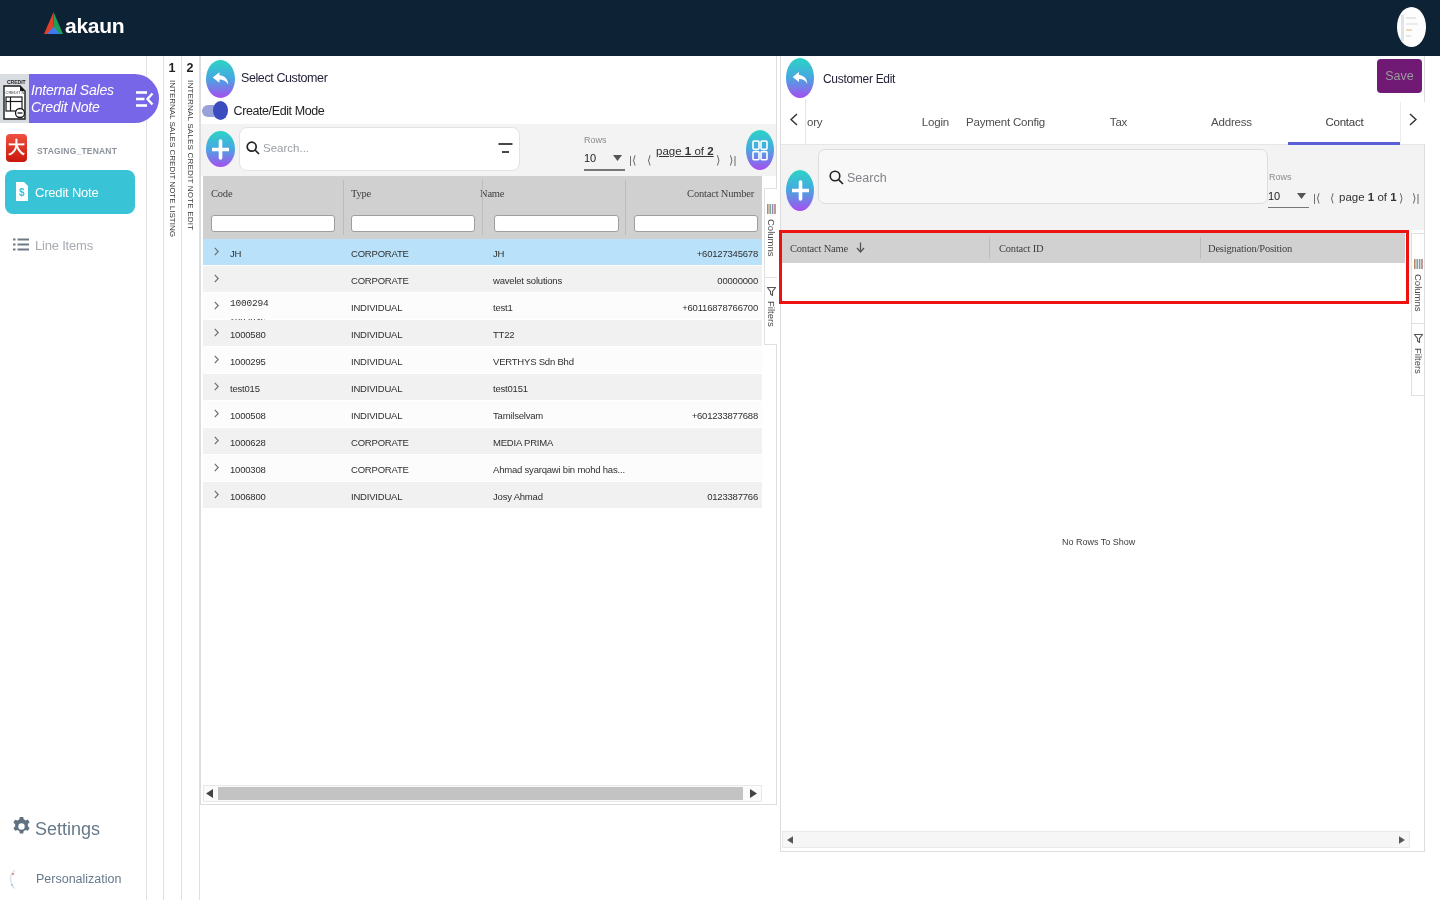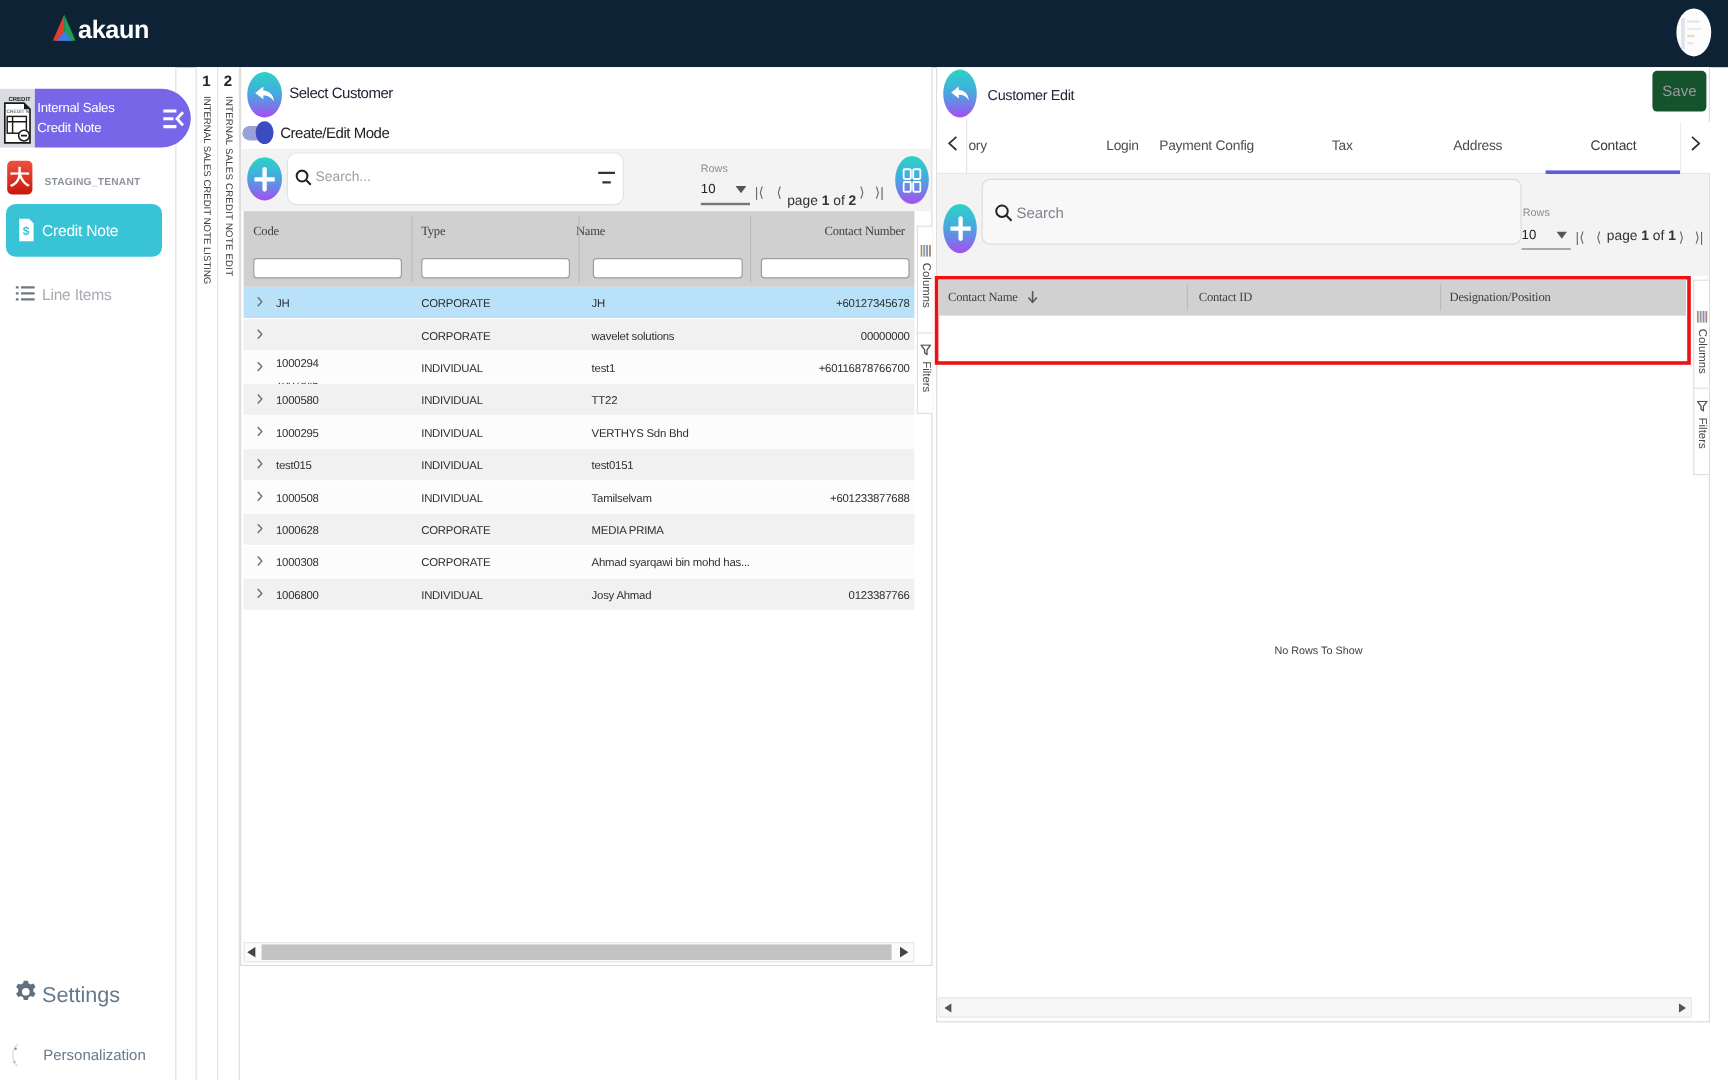--- a/index.html
+++ b/index.html
@@ -42,21 +42,21 @@
   <path d="M17 9 l5 5 h-5 z" fill="#1a1a1a"></path>
   <text x="2.5" y="17" font-size="4" fill="#333" font-family="Liberation Sans">CREDIT N</text>
   <rect x="3" y="20" width="16" height="14" fill="none" stroke="#1a1a1a" stroke-width="1.2"></rect>
   <line x1="3" y1="24.5" x2="19" y2="24.5" stroke="#1a1a1a" stroke-width="1.2"></line>
   <line x1="7.5" y1="20" x2="7.5" y2="34" stroke="#1a1a1a" stroke-width="1.2"></line>
   <circle cx="17" cy="36" r="4.5" fill="#fff" stroke="#1a1a1a" stroke-width="1.3"></circle>
   <line x1="14.5" y1="36" x2="19.5" y2="36" stroke="#1a1a1a" stroke-width="1.3"></line>
 </svg>
 
 <div class="ab" style="left:29px;top:74px;width:130px;height:49px;background:#7766e8;border-radius:0 24.5px 24.5px 0;"></div>
-<div class="ab nw" style="left:31px;top:82px;font-size:11px;line-height:17px;color:#fff;letter-spacing:-0.2px;">Internal Sales<br>Credit Note</div>
+<div class="ab nw" style="left:31px;top:82px;font-size:14px;line-height:17px;color:#fff;letter-spacing:-0.2px;font-style:italic;">Internal Sales<br>Credit Note</div>
 <svg class="ab" style="left:136px;top:90px;" width="18" height="18" viewBox="0 0 18 18">
   <line x1="0" y1="2.5" x2="11" y2="2.5" stroke="#fff" stroke-width="2.6"></line>
   <line x1="0" y1="9" x2="8.5" y2="9" stroke="#fff" stroke-width="2.6"></line>
   <line x1="0" y1="15.5" x2="11" y2="15.5" stroke="#fff" stroke-width="2.6"></line>
   <polyline points="16.5,3.5 11.5,9 16.5,14.5" fill="none" stroke="#fff" stroke-width="2.4"></polyline>
 </svg>
 
 <div class="ab" style="left:6px;top:134px;width:21px;height:28px;border-radius:4px;background:linear-gradient(180deg,#ef5140,#c9170b);"></div>
 <div class="ab" style="left:6px;top:134px;width:21px;height:28px;color:#fff;font-size:17px;font-weight:bold;text-align:center;line-height:28px;">大</div>
 <div class="ab nw" style="left:37px;top:146px;font-size:8.5px;font-weight:bold;color:#8d939c;letter-spacing:0.2px;">STAGING_TENANT</div>
@@ -131,21 +131,21 @@
     </svg>
 
 <div class="ab nw" style="left:584px;top:135px;font-size:9px;color:#8b8b8b;">Rows</div>
 <div class="ab nw" style="left:584px;top:152px;font-size:11px;color:#222;">10</div>
 <svg class="ab" style="left:613px;top:155px;" width="9" height="6" viewBox="0 0 9 6">
       <polygon points="0,0 9,0 4.5,6" fill="#555"></polygon>
     </svg>
 <div class="ab" style="left:584px;top:169px;width:41px;height:1.5px;background:#777;"></div>
 <div class="ab nw pgchev" style="left:629px;top:153px;">|⟨</div>
 <div class="ab nw pgchev" style="left:647px;top:153px;">⟨</div>
-<div class="ab nw pag" style="left:656px;top:162px;">page <b>1</b> of <b>2</b></div>
+<div class="ab nw pag" style="left:656px;top:145px;text-decoration:underline;">page <b>1</b> of <b>2</b></div>
 <div class="ab nw pgchev" style="left:716px;top:153px;">⟩</div>
 <div class="ab nw pgchev" style="left:729px;top:153px;">⟩|</div>
 <div class="ab grad" style="left:745.5px;top:130px;width:28px;height:40px;">
   <svg width="16" height="21" viewBox="0 0 16 21">
         <g fill="none" stroke="#fff" stroke-width="1.6">
           <rect x="1" y="1" width="6" height="8.2" rx="1"></rect>
           <rect x="9" y="1" width="6" height="8.2" rx="1"></rect>
           <rect x="1" y="11.6" width="6" height="8.2" rx="1"></rect>
           <rect x="9" y="11.6" width="6" height="8.2" rx="1"></rect>
         </g>
@@ -177,21 +177,21 @@
       <polyline points="0.8,0.8 4.2,4.5 0.8,8.2" fill="none" stroke="#707070" stroke-width="1.2"></polyline>
     </svg>
 <div class="ab nw celltxt" style="left:230px;top:275px;margin-top:40px;">1007846</div>
 <div class="ab nw celltxt" style="left:351px;top:275px;">CORPORATE</div>
 <div class="ab nw celltxt" style="left:493px;top:275px;">wavelet solutions</div>
 <div class="ab nw celltxt" style="left:625px;top:275px;width:133px;text-align:right;">00000000</div>
 <div class="ab" style="left:203px;top:293px;width:559px;height:26px;background:#fcfcfc;"></div>
 <svg class="ab" style="left:214px;top:301px;" width="5" height="9" viewBox="0 0 5 9">
       <polyline points="0.8,0.8 4.2,4.5 0.8,8.2" fill="none" stroke="#707070" stroke-width="1.2"></polyline>
     </svg>
-<div class="ab nw celltxt" style="left:230px;top:298px;">1000294</div>
+<div class="ab nw celltxt" style="left:230px;top:298px;font-family:Liberation Mono, monospace;">1000294</div>
 <div class="ab nw celltxt" style="left:351px;top:302px;">INDIVIDUAL</div>
 <div class="ab nw celltxt" style="left:493px;top:302px;">test1</div>
 <div class="ab nw celltxt" style="left:625px;top:302px;width:133px;text-align:right;">+60116878766700</div>
 <div class="ab" style="left:203px;top:320px;width:559px;height:26px;background:#f1f1f2;"></div>
 <svg class="ab" style="left:214px;top:328px;" width="5" height="9" viewBox="0 0 5 9">
       <polyline points="0.8,0.8 4.2,4.5 0.8,8.2" fill="none" stroke="#707070" stroke-width="1.2"></polyline>
     </svg>
 <div class="ab nw celltxt" style="left:230px;top:329px;">1000580</div>
 <div class="ab nw celltxt" style="left:351px;top:329px;">INDIVIDUAL</div>
 <div class="ab nw celltxt" style="left:493px;top:329px;">TT22</div>
@@ -266,21 +266,21 @@
     </svg>
 
 <div class="ab" style="left:780px;top:56px;width:645px;height:796px;background:#fff;border:1px solid #ddd;border-top:none;"></div>
 <div class="ab" style="left:781px;top:144px;width:643px;height:85.5px;background:#f3f3f4;"></div>
 <div class="ab grad" style="left:786px;top:58px;width:28px;height:40px;">
   <svg width="16" height="14" viewBox="0 0 24 20">
         <path fill="#fff" d="M10.5 1 L1 8.5 L10.5 16 V11.5 C16 11.5 20 13.5 23 18.5 C22.5 10 17 6 10.5 5.5 Z"></path>
       </svg>
 </div>
 <div class="ab nw" style="left:823px;top:71.5px;font-size:12px;font-weight:500;color:#23233a;letter-spacing:-0.3px;">Customer Edit</div>
-<div class="ab" style="left:1377px;top:59px;width:45px;height:34px;border-radius:4px;background:#14532d;text-align:center;line-height:34px;font-size:12.5px;color:#9b9b9b;">Save</div>
+<div class="ab" style="left:1377px;top:59px;width:45px;height:34px;border-radius:4px;background:#701a75;text-align:center;line-height:34px;font-size:12.5px;color:#9b9b9b;">Save</div>
 
 <div class="ab" style="left:781px;top:102px;width:644px;height:42.5px;background:#fff;border-bottom:1px solid #e6e6e6;"></div>
 <svg class="ab" style="left:790px;top:113px;" width="8" height="13" viewBox="0 0 8 13">
       <polyline points="7,1 1,6.5 7,12" fill="none" stroke="#333" stroke-width="1.5"></polyline>
     </svg>
 <div class="ab" style="left:804.5px;top:99px;width:1px;height:45px;background:#e4e4e4;"></div>
 <div class="ab nw" style="left:807px;top:116px;font-size:11.5px;color:#4f4f4f;letter-spacing:-0.2px;">ory</div>
 <div class="ab nw" style="left:836px;top:116px;width:113px;text-align:right;font-size:11.5px;color:#4f4f4f;letter-spacing:-0.2px;">Login</div>
 <div class="ab nw" style="left:949px;top:116px;width:113px;text-align:center;font-size:11.5px;color:#4f4f4f;letter-spacing:-0.2px;">Payment Config</div>
 <div class="ab nw" style="left:1062px;top:116px;width:113px;text-align:center;font-size:11.5px;color:#4f4f4f;letter-spacing:-0.2px;">Tax</div>

